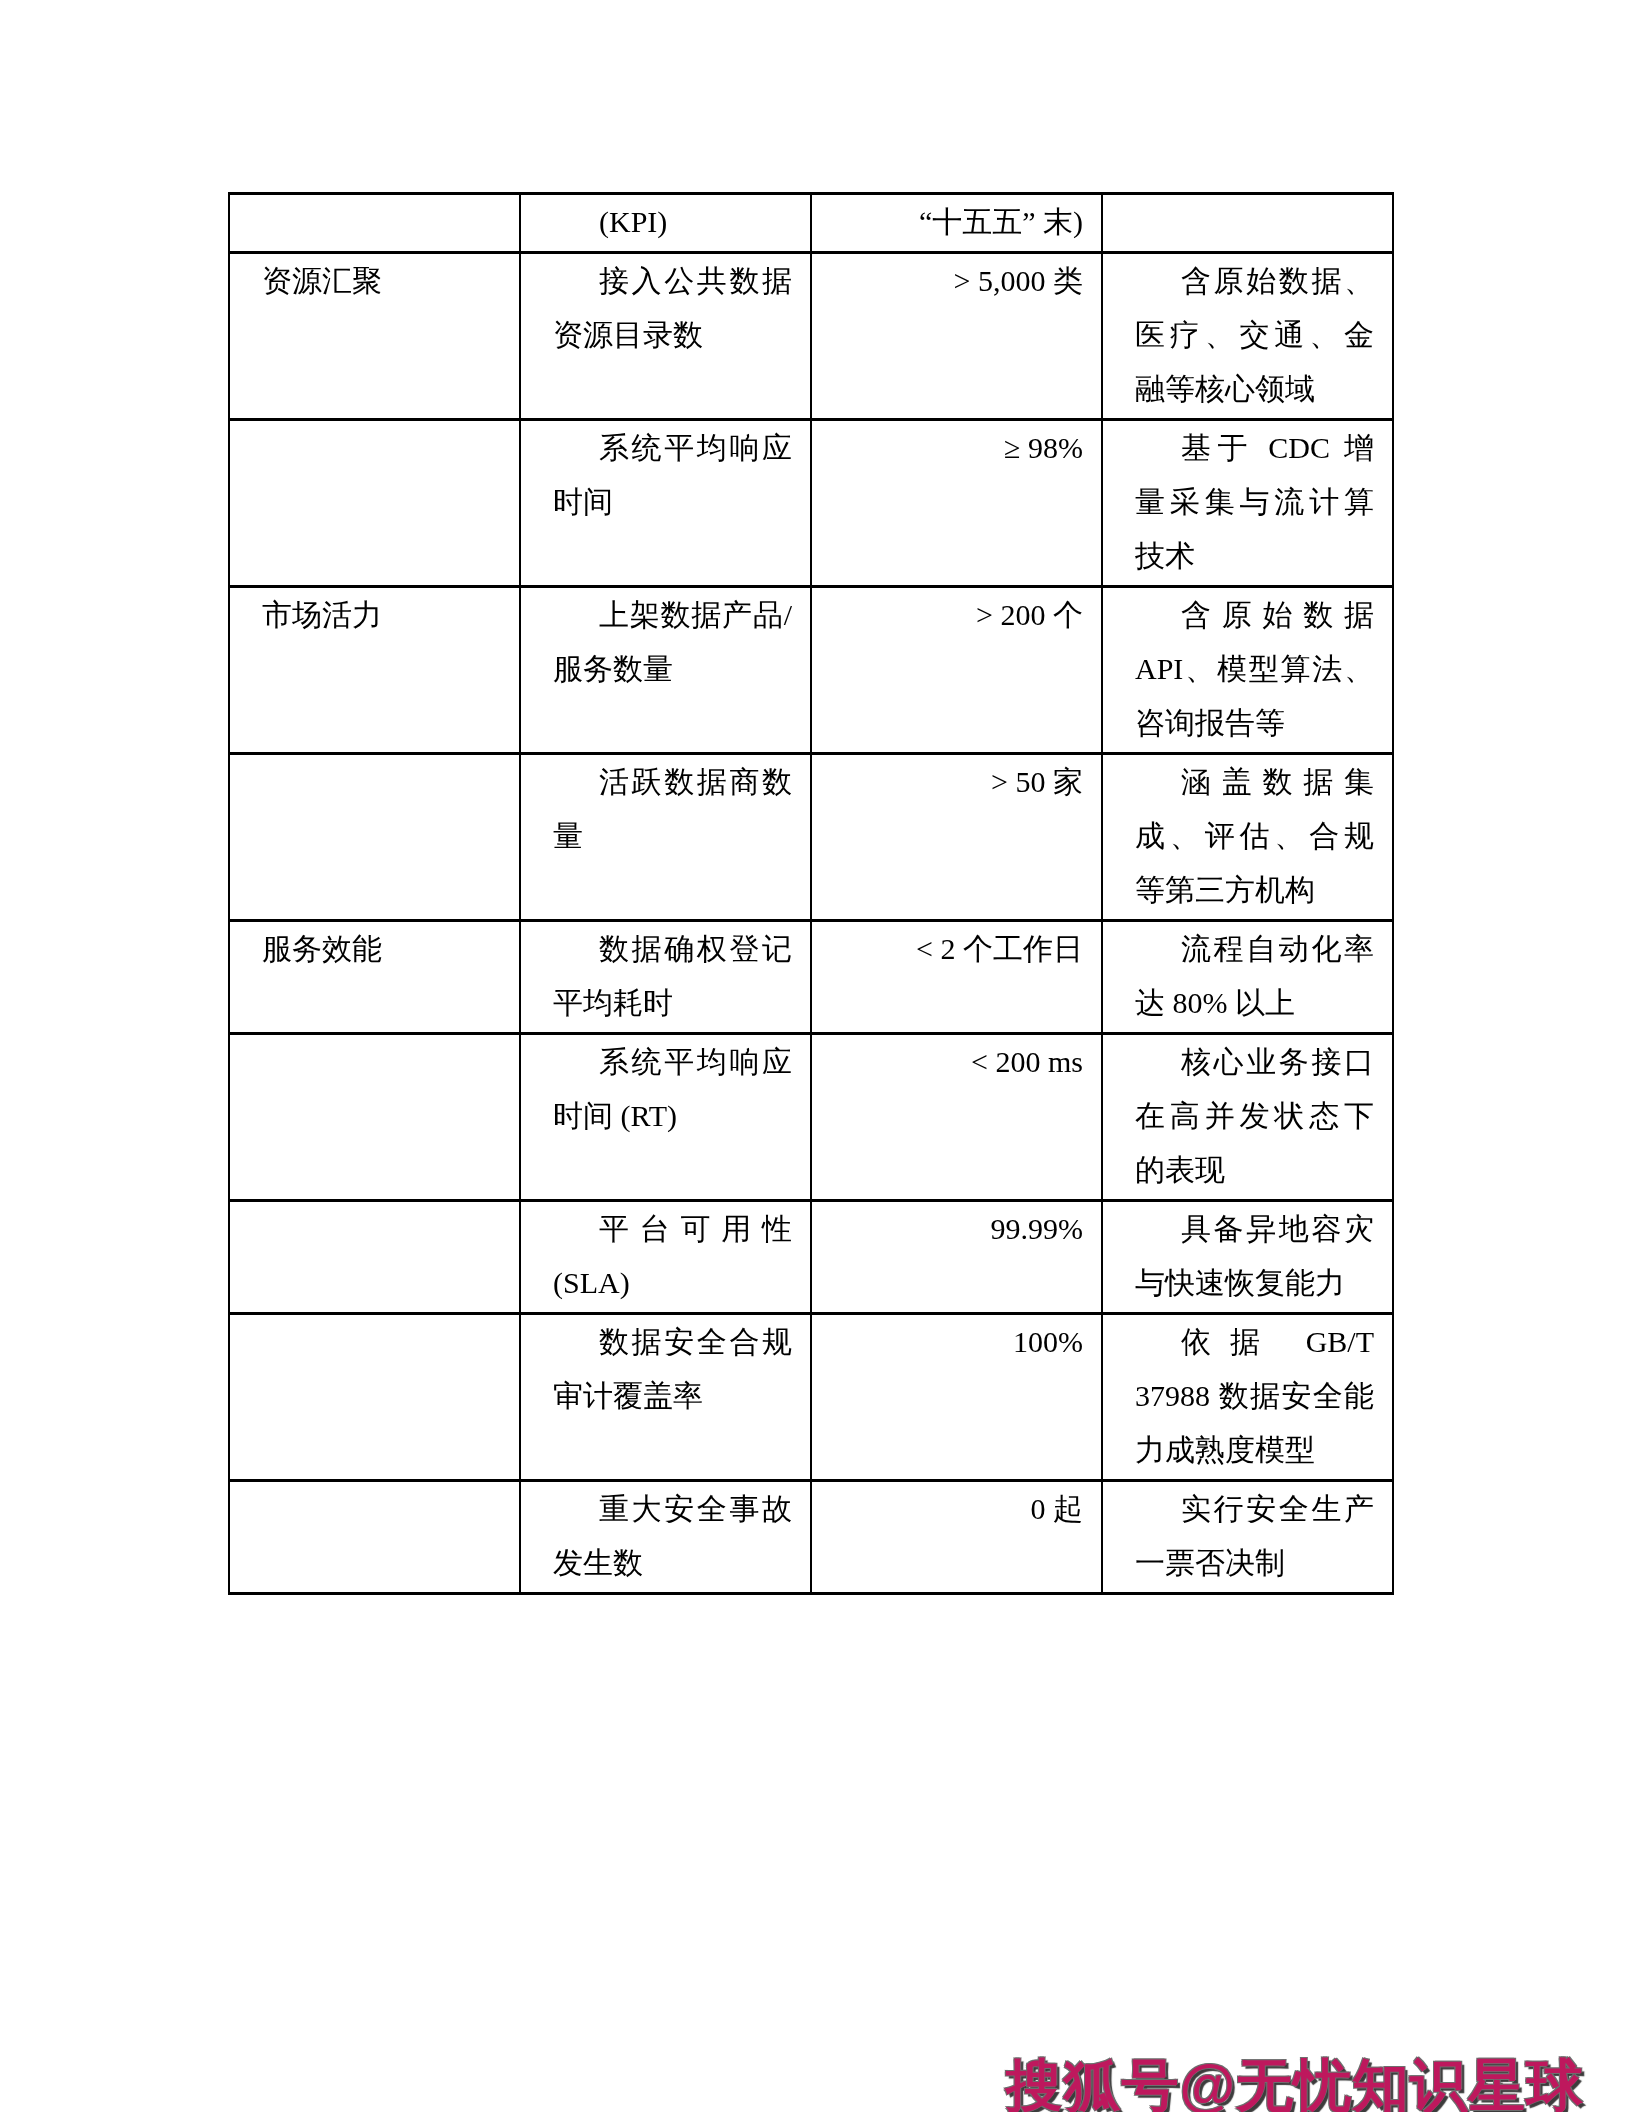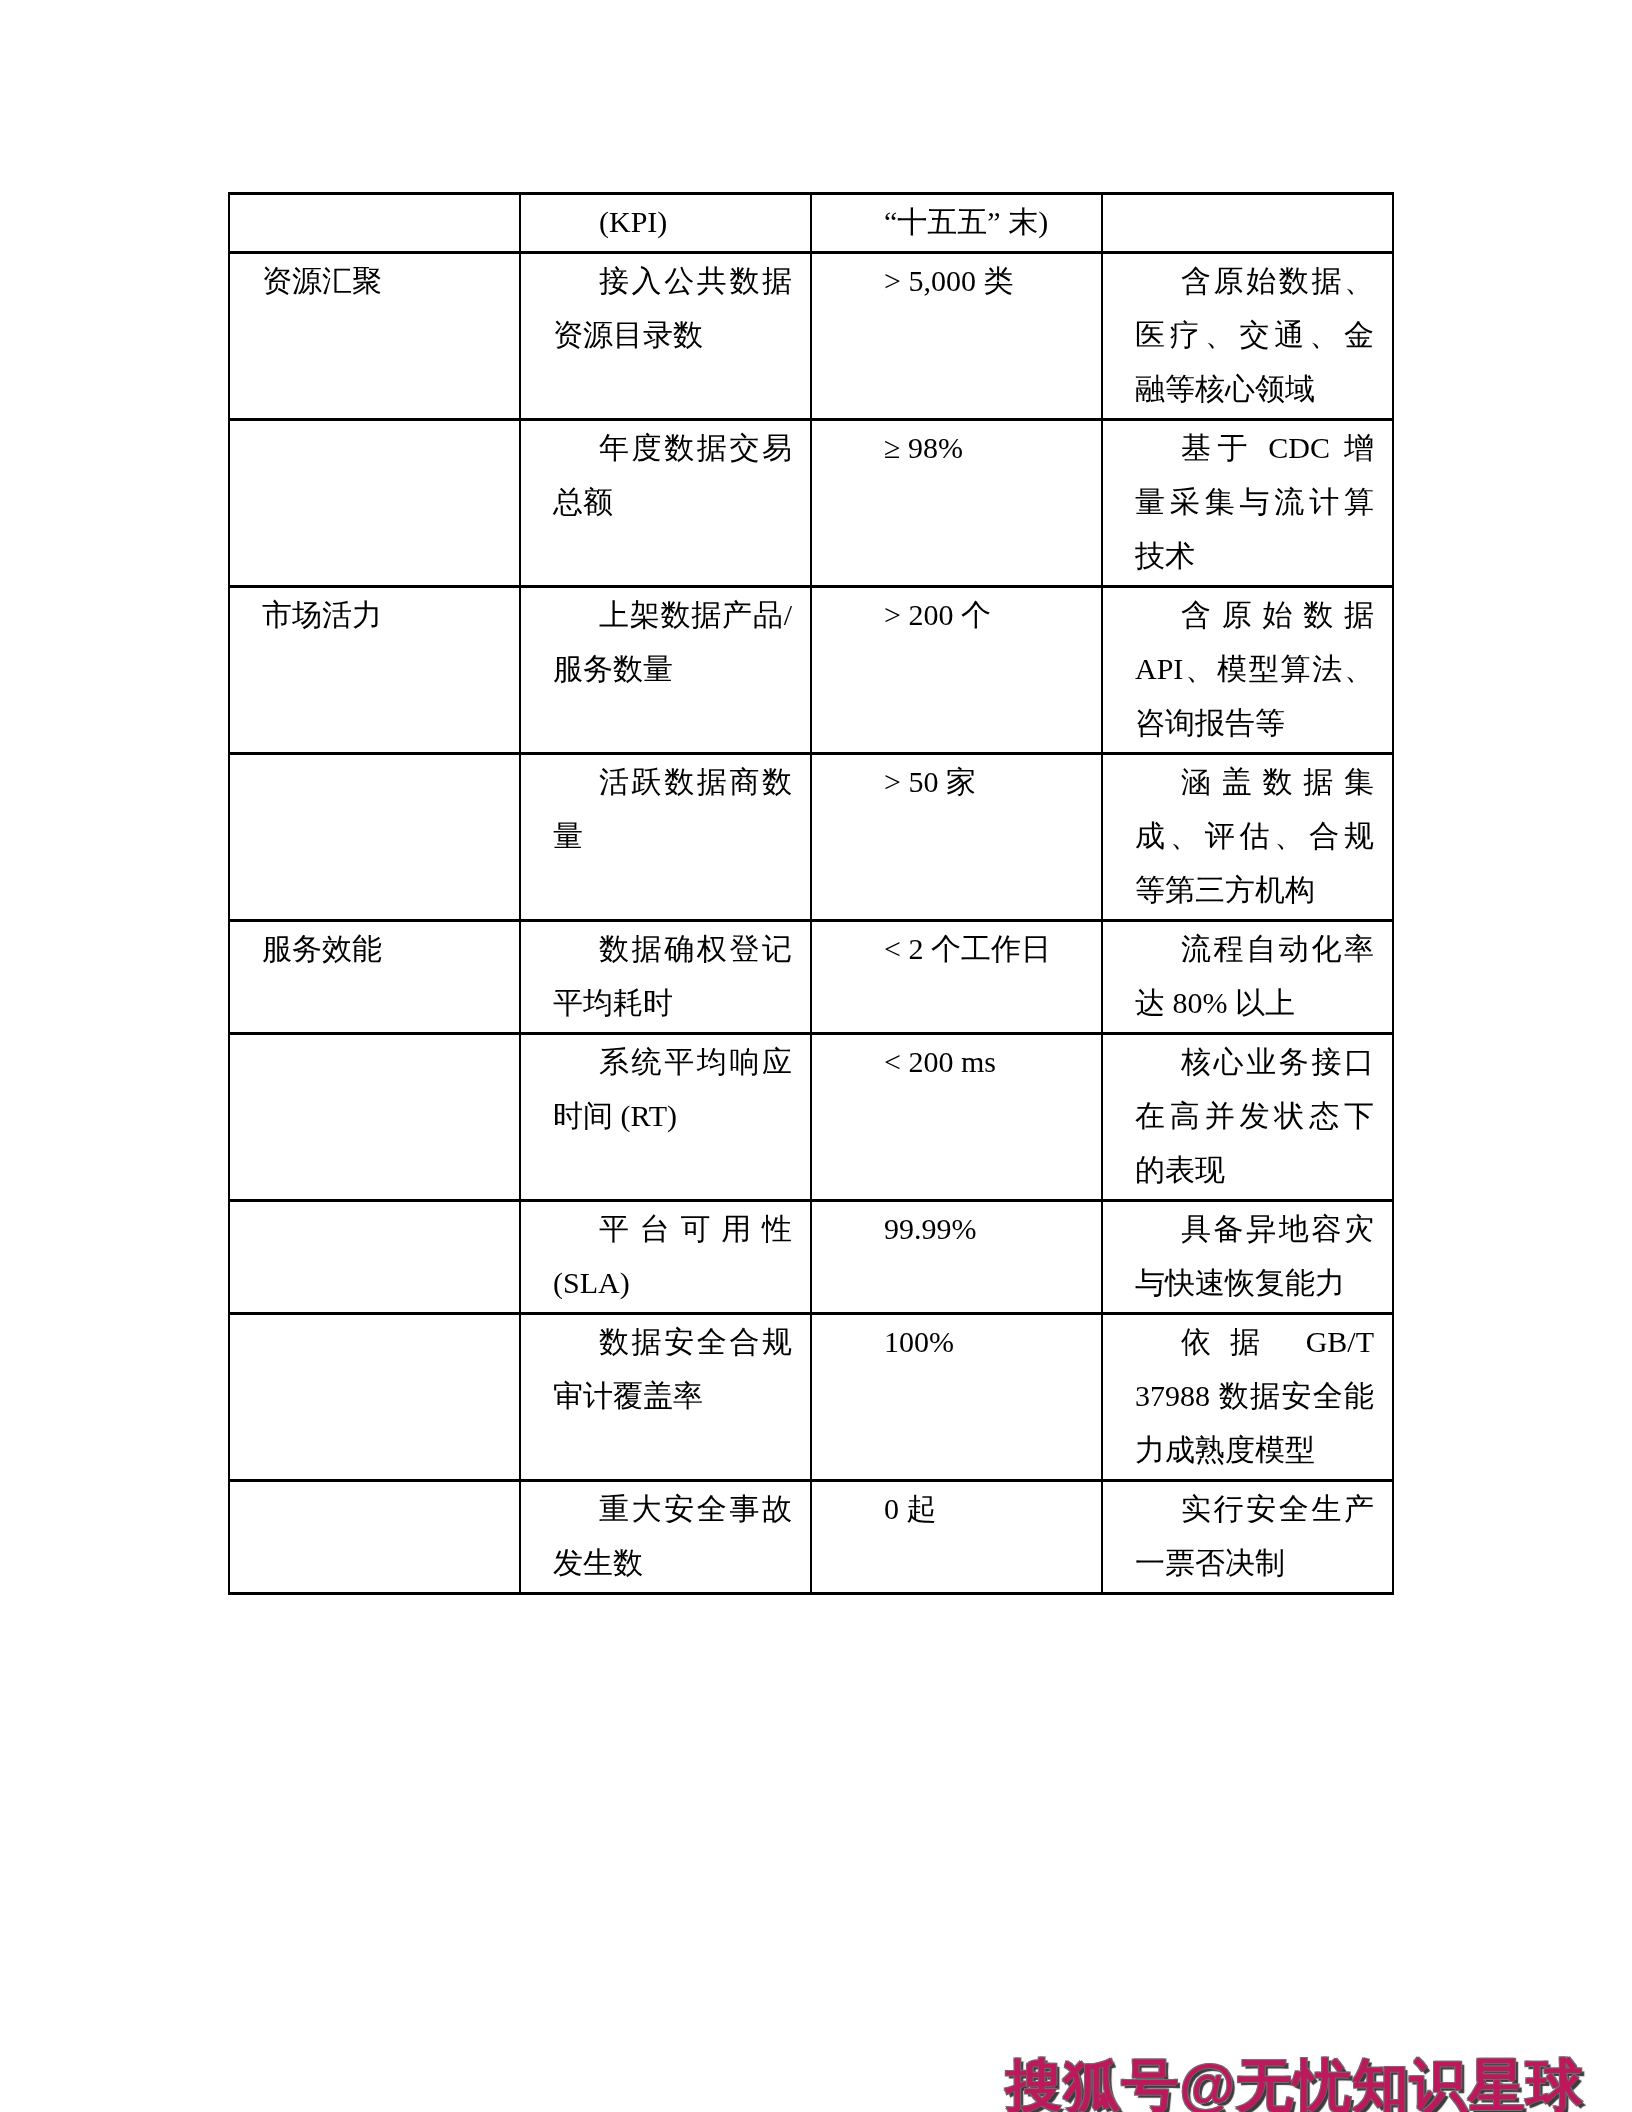--- a/index.html
+++ b/index.html
@@ -45,21 +45,21 @@
   td.cat p {
     text-indent: 0;
   }
   
   td.kpi p {
     text-align: justify;
     text-indent: 46px;
   }
   
   td.target p {
-    text-align: left;
+    text-align: right;
     text-indent: 40px;
   }
   
   td.remark p {
     text-align: justify;
     text-indent: 46px;
   }
   thead td p {
     text-align: left;
     text-indent: 0;
@@ -122,21 +122,21 @@
           </td>
           <td class="remark">
             <p>含原始数据、医疗、交通、金融等核心领域</p>
           </td>
         </tr>
         <tr>
           <td class="cat">
             <p></p>
           </td>
           <td class="kpi">
-            <p>年度数据交易总额</p>
+            <p>系统平均响应时间</p>
           </td>
           <td class="target">
             <p>≥ 98%</p>
           </td>
           <td class="remark">
             <p>基于 CDC 增量采集与流计算技术</p>
           </td>
         </tr>
         <tr>
           <td class="cat">

